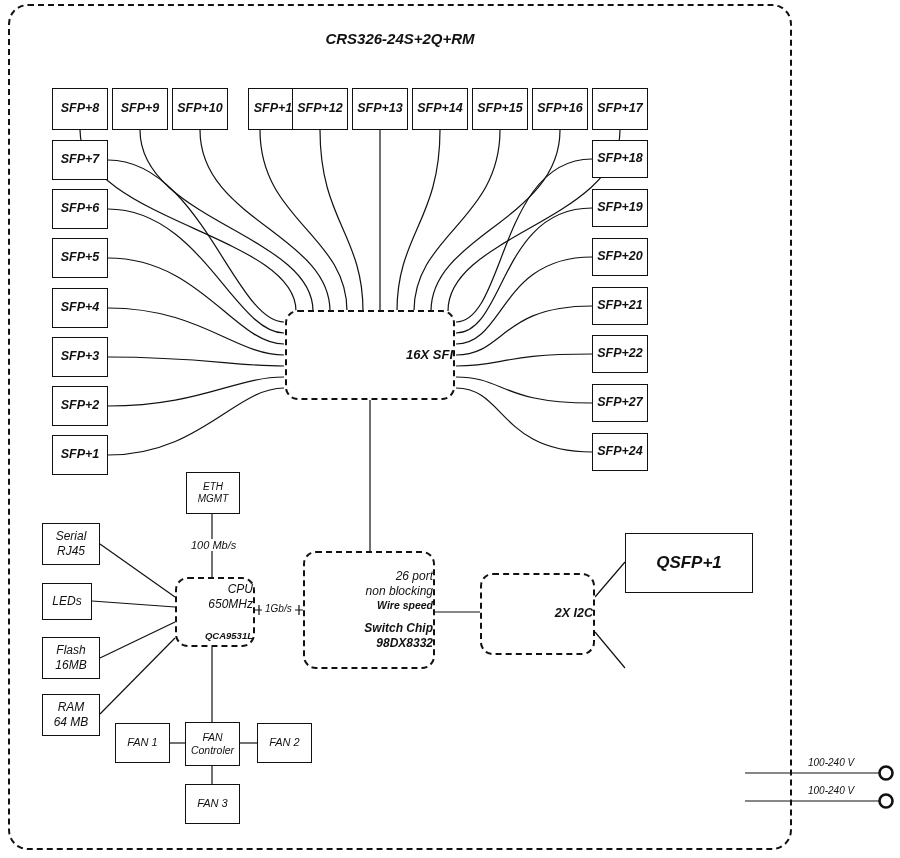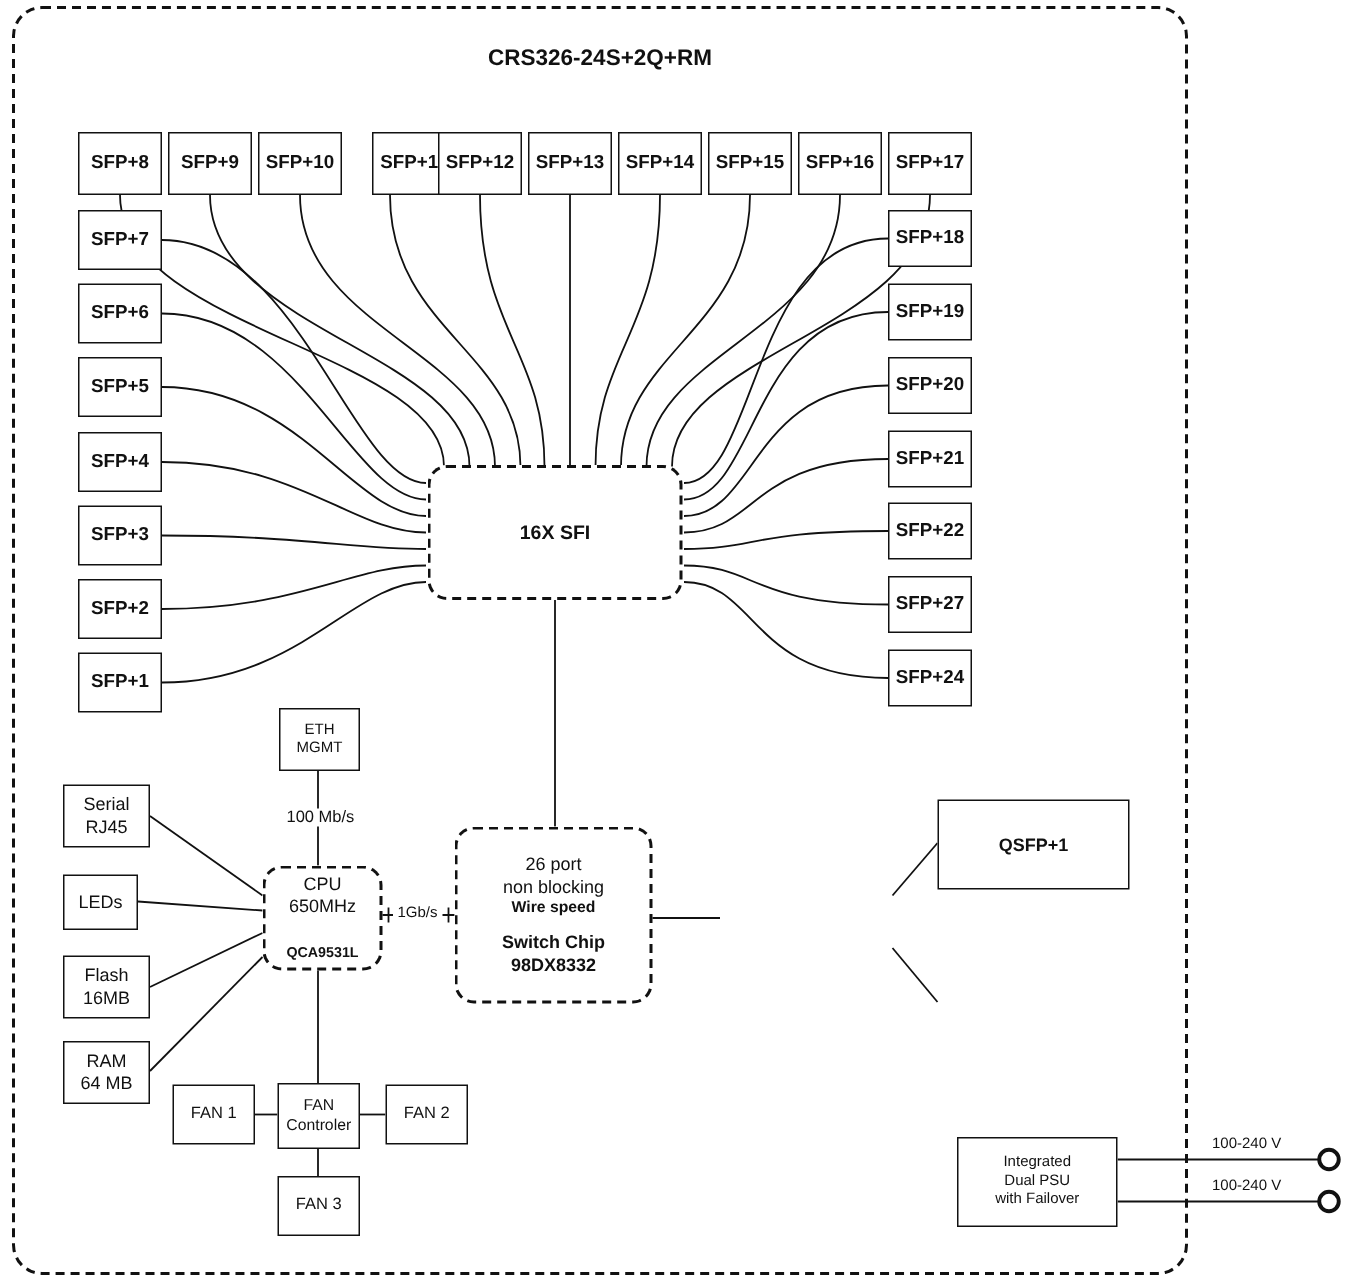--- a/index.html
+++ b/index.html
@@ -1,26 +1,26 @@
 <!DOCTYPE html>
 <html><head>
 <meta charset="utf-8">
 <style>
   html,body { margin:0; padding:0; background:#ffffff; font-family:"Liberation Sans", sans-serif; color:#111; }
-  .canvas { position:relative; width:900px; height:858px; background:#fff; overflow:hidden; }
+  .canvas { position:relative; width:900px; height:858px; background:#fff; overflow:hidden;font-style:italic; }
   .outer-border { position:absolute; left:8px; top:4px; width:780px; height:842px;
                   border:2px dashed #111; border-radius:20px; z-index:0; }
   .wires { position:absolute; left:0; top:0; width:900px; height:858px; z-index:1; pointer-events:none; }
   .title { position:absolute; left:8px; top:30px; width:784px; text-align:center;
            font-weight:bold; font-size:15px; z-index:2; }
   .box { position:absolute; border:1.6px solid #111; background:#fff; box-sizing:border-box;
          display:flex; flex-direction:column; align-items:center; justify-content:center;
          text-align:center; font-size:12px; line-height:1.25; z-index:2; }
   .sfp { font-weight:bold; font-size:12.5px; }
-  .dashedbox { border:2px dashed #111; border-radius:13px; }
+  .dashedbox { border:2px dashed #111; border-radius:13px;align-items:flex-end; }
   .small { font-size:10px; }
   .bold { font-weight:bold; }
   .wire-label { position:absolute; background:#fff; padding:0 3px; z-index:3; font-size:11px; }
   .volt-label { position:absolute; z-index:3; font-size:10px; }
   .chipname { font-size:9.5px; font-weight:bold; margin-top:18px; }
   .gap { height:8px; }
 </style>
 </head>
 <body>
 
@@ -153,41 +153,39 @@
 
   <div class="box dashedbox" style="left:303px;top:551px;width:132px;height:118px">
     <span>26 port</span>
     <span>non blocking</span>
     <span class="bold" style="font-size:10.5px">Wire speed</span>
     <span class="gap"></span>
     <span class="bold">Switch Chip</span>
     <span class="bold">98DX8332</span>
   </div>
 
+  <div class="box dashedbox bold" style="left:480px;top:573px;width:115px;height:82px;font-size:12.5px">
+    <span>2X I2C</span>
+  </div>
 
-  <div class="box bold" style="left:625px;top:533px;width:128px;height:60px;font-size:12px">
+  <div class="box bold" style="left:625px;top:533px;width:128px;height:60px;font-size:17px">
     <span>QSFP+1</span>
   </div>
 
   <div class="box" style="left:115px;top:723px;width:55px;height:40px;font-size:11px">
     <span>FAN 1</span>
   </div>
   <div class="box" style="left:185px;top:722px;width:55px;height:44px;font-size:10.5px">
     <span>FAN</span>
     <span>Controler</span>
   </div>
   <div class="box" style="left:257px;top:723px;width:55px;height:40px;font-size:11px">
     <span>FAN 2</span>
   </div>
   <div class="box" style="left:185px;top:784px;width:55px;height:40px;font-size:11px">
     <span>FAN 3</span>
   </div>
 
-  <div class="box small" style="left:638px;top:758px;width:107px;height:60px">
-    <span>Integrated</span>
-    <span>Dual PSU</span>
-    <span>with Failover</span>
-  </div>
 
   <div class="volt-label" style="left:808px;top:757px">100-240 V</div>
   <div class="volt-label" style="left:808px;top:785px">100-240 V</div>
 
 </div>
 
 </body></html>

